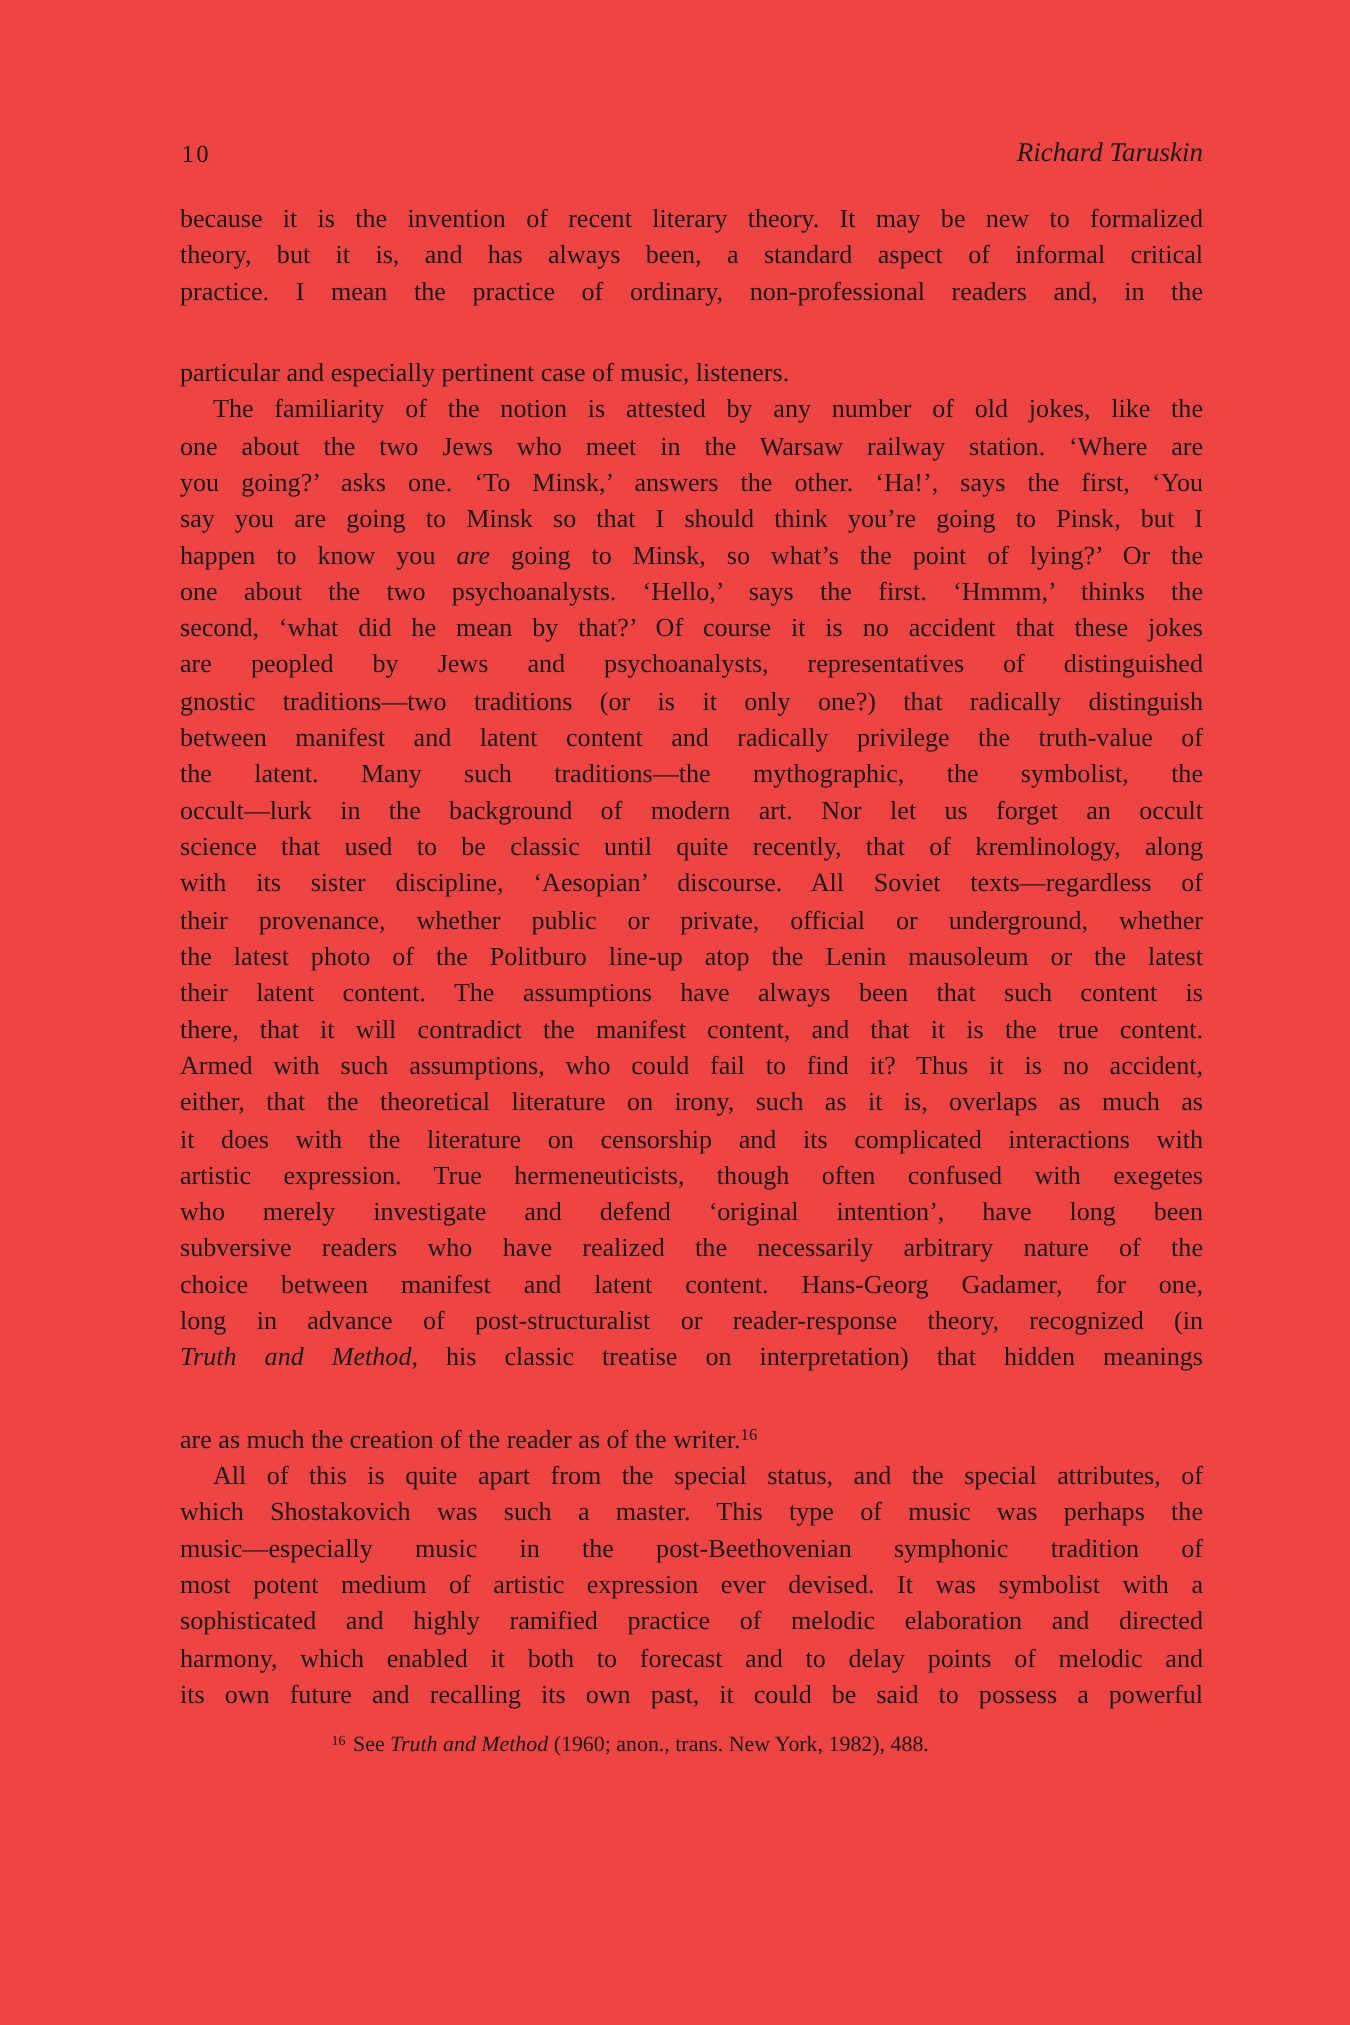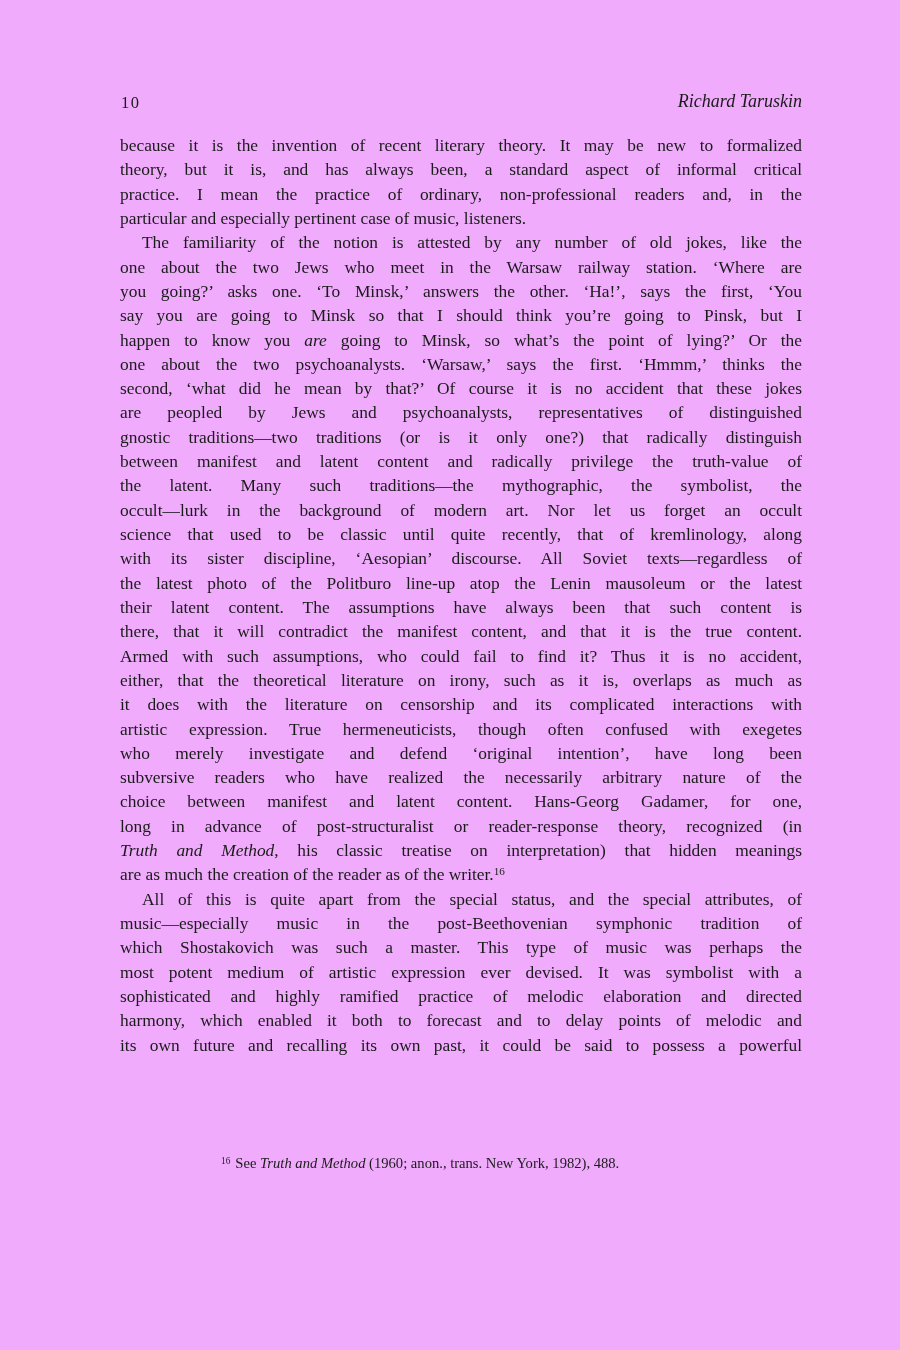--- a/index.html
+++ b/index.html
@@ -4,21 +4,21 @@
 <style>
   html, body {
     margin: 0;
     padding: 0;
     background: #ffffff;
   }
   .page {
     position: relative;
     width: 900px;
     height: 1350px;
-    background: #f0abfc;
+    background: #ef4444;
     font-family: "Liberation Serif", "DejaVu Serif", serif;
     color: #1b1b1b;
     overflow: hidden;
   }
   .running-head-row {
     position: absolute;
     top: 91px;
     left: 120px;
     width: 682px;
     height: 24px;
@@ -44,21 +44,21 @@
     left: 120px;
     width: 682px;
     font-size: 17.4px;
     line-height: 24.32px;
   }
   .paragraph { margin: 0; }
   .line {
     text-align: justify;
     text-align-last: justify;
   }
-  .line.last { text-align-last: left; }
+  .line.last { text-align-last: left; margin-top: 30px; }
   .line.first-indent {
     padding-left: 22px;
     box-sizing: border-box;
   }
   .it { font-style: italic; }
   .sup {
     font-size: 64%;
     position: relative;
     top: -0.45em;
     line-height: 0;
@@ -90,47 +90,48 @@
         <div class="line"><span>theory, but it is, and has always been, a standard aspect of informal critical</span></div>
         <div class="line"><span>practice. I mean the practice of ordinary, non-professional readers and, in the</span></div>
         <div class="line last"><span>particular and especially pertinent case of music, listeners.</span></div>
       </div>
       <div class="paragraph">
         <div class="line first-indent"><span>The familiarity of the notion is attested by any number of old jokes, like the</span></div>
         <div class="line"><span>one about the two Jews who meet in the Warsaw railway station. ‘Where are</span></div>
         <div class="line"><span>you going?’ asks one. ‘To Minsk,’ answers the other. ‘Ha!’, says the first, ‘You</span></div>
         <div class="line"><span>say you are going to Minsk so that I should think you’re going to Pinsk, but I</span></div>
         <div class="line"><span>happen to know you </span><span class="it">are</span><span> going to Minsk, so what’s the point of lying?’ Or the</span></div>
-        <div class="line"><span>one about the two psychoanalysts. ‘Warsaw,’ says the first. ‘Hmmm,’ thinks the</span></div>
+        <div class="line"><span>one about the two psychoanalysts. ‘Hello,’ says the first. ‘Hmmm,’ thinks the</span></div>
         <div class="line"><span>second, ‘what did he mean by that?’ Of course it is no accident that these jokes</span></div>
         <div class="line"><span>are peopled by Jews and psychoanalysts, representatives of distinguished</span></div>
         <div class="line"><span>gnostic traditions—two traditions (or is it only one?) that radically distinguish</span></div>
         <div class="line"><span>between manifest and latent content and radically privilege the truth-value of</span></div>
         <div class="line"><span>the latent. Many such traditions—the mythographic, the symbolist, the</span></div>
         <div class="line"><span>occult—lurk in the background of modern art. Nor let us forget an occult</span></div>
         <div class="line"><span>science that used to be classic until quite recently, that of kremlinology, along</span></div>
         <div class="line"><span>with its sister discipline, ‘Aesopian’ discourse. All Soviet texts—regardless of</span></div>
+        <div class="line"><span>their provenance, whether public or private, official or underground, whether</span></div>
         <div class="line"><span>the latest photo of the Politburo line-up atop the Lenin mausoleum or the latest</span></div>
         <div class="line"><span>their latent content. The assumptions have always been that such content is</span></div>
         <div class="line"><span>there, that it will contradict the manifest content, and that it is the true content.</span></div>
         <div class="line"><span>Armed with such assumptions, who could fail to find it? Thus it is no accident,</span></div>
         <div class="line"><span>either, that the theoretical literature on irony, such as it is, overlaps as much as</span></div>
         <div class="line"><span>it does with the literature on censorship and its complicated interactions with</span></div>
         <div class="line"><span>artistic expression. True hermeneuticists, though often confused with exegetes</span></div>
         <div class="line"><span>who merely investigate and defend ‘original intention’, have long been</span></div>
         <div class="line"><span>subversive readers who have realized the necessarily arbitrary nature of the</span></div>
         <div class="line"><span>choice between manifest and latent content. Hans-Georg Gadamer, for one,</span></div>
         <div class="line"><span>long in advance of post-structuralist or reader-response theory, recognized (in</span></div>
         <div class="line"><span class="it">Truth and Method</span><span>, his classic treatise on interpretation) that hidden meanings</span></div>
         <div class="line last"><span>are as much the creation of the reader as of the writer.</span><span class="sup">16</span></div>
       </div>
       <div class="paragraph">
         <div class="line first-indent"><span>All of this is quite apart from the special status, and the special attributes, of</span></div>
+        <div class="line"><span>which Shostakovich was such a master. This type of music was perhaps the</span></div>
         <div class="line"><span>music—especially music in the post-Beethovenian symphonic tradition of</span></div>
-        <div class="line"><span>which Shostakovich was such a master. This type of music was perhaps the</span></div>
         <div class="line"><span>most potent medium of artistic expression ever devised. It was symbolist with a</span></div>
         <div class="line"><span>sophisticated and highly ramified practice of melodic elaboration and directed</span></div>
         <div class="line"><span>harmony, which enabled it both to forecast and to delay points of melodic and</span></div>
         <div class="line"><span>its own future and recalling its own past, it could be said to possess a powerful</span></div>
       </div>
     </div>
 
   <div class="footnote">
     <div class="footnote-inner"><span class="sup">16</span><span>See </span><span class="it">Truth and Method</span><span> (1960; anon., trans. New York, 1982), 488.</span></div>
   </div>

